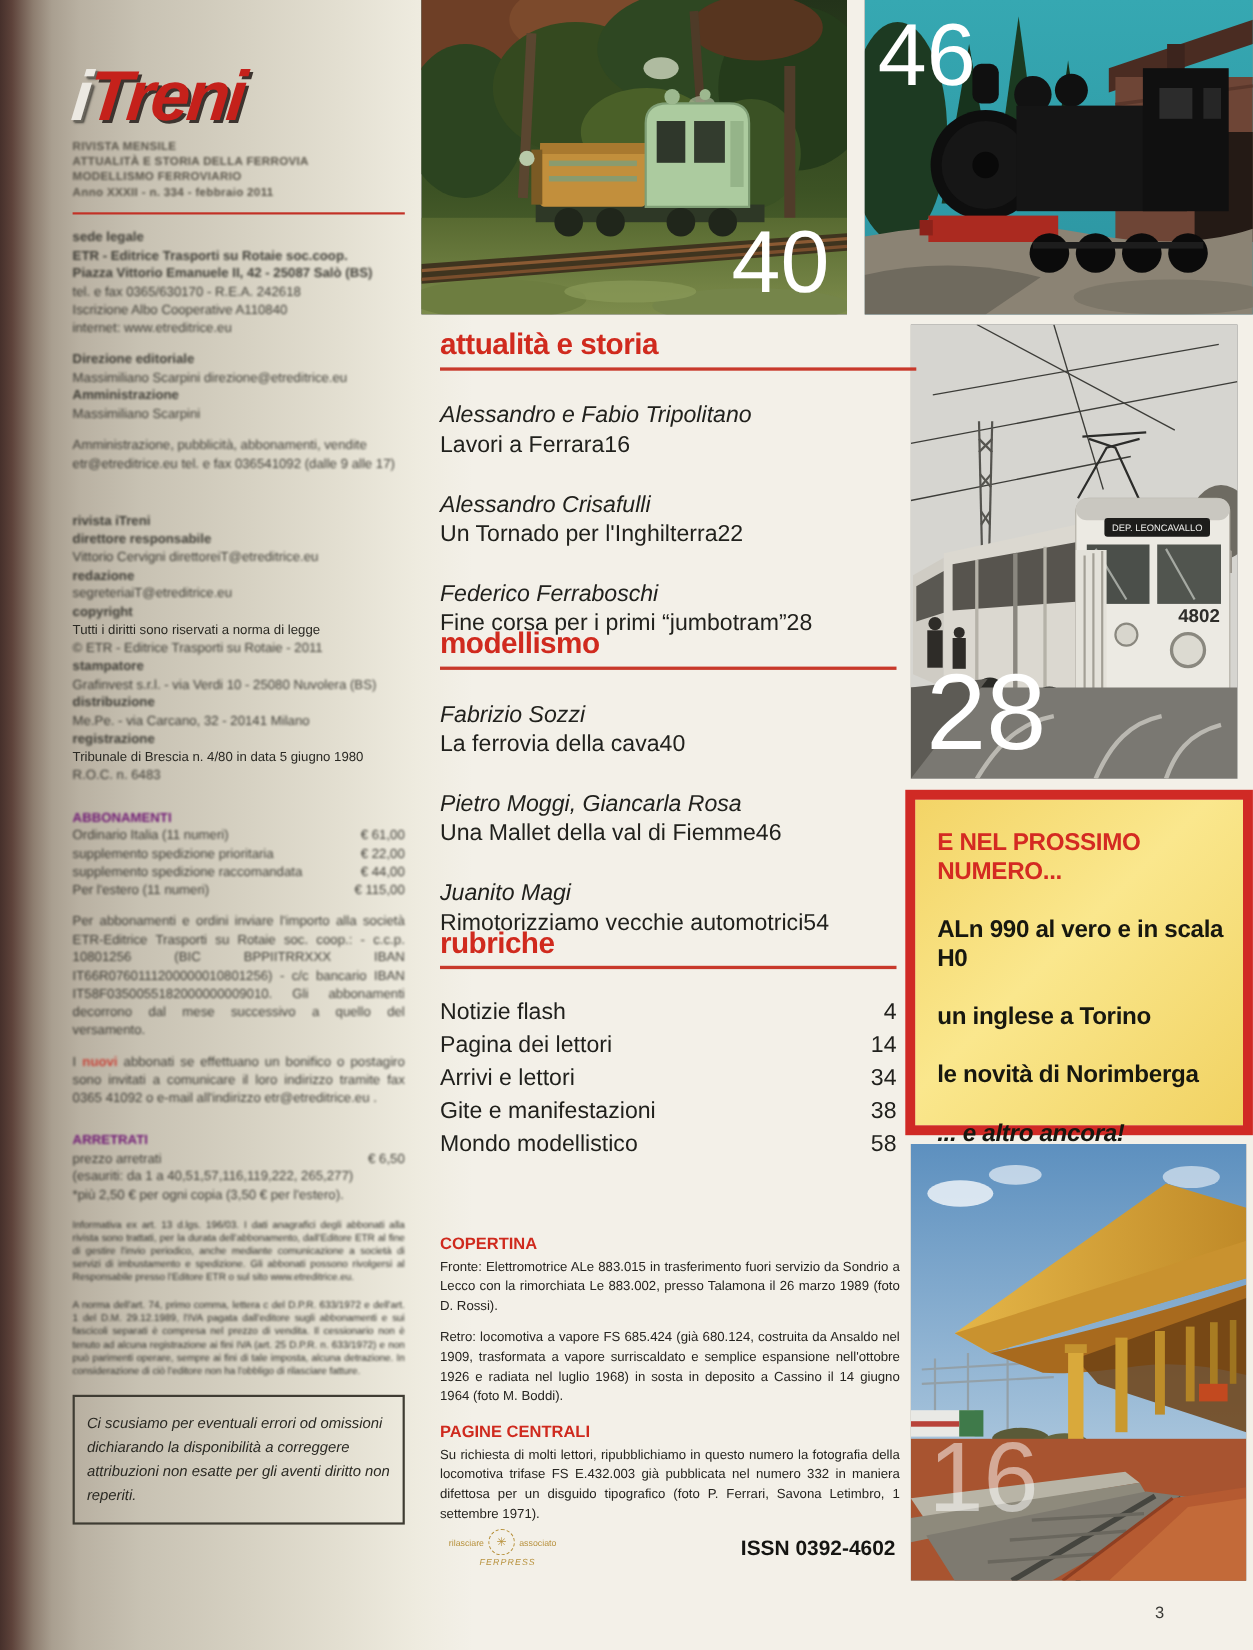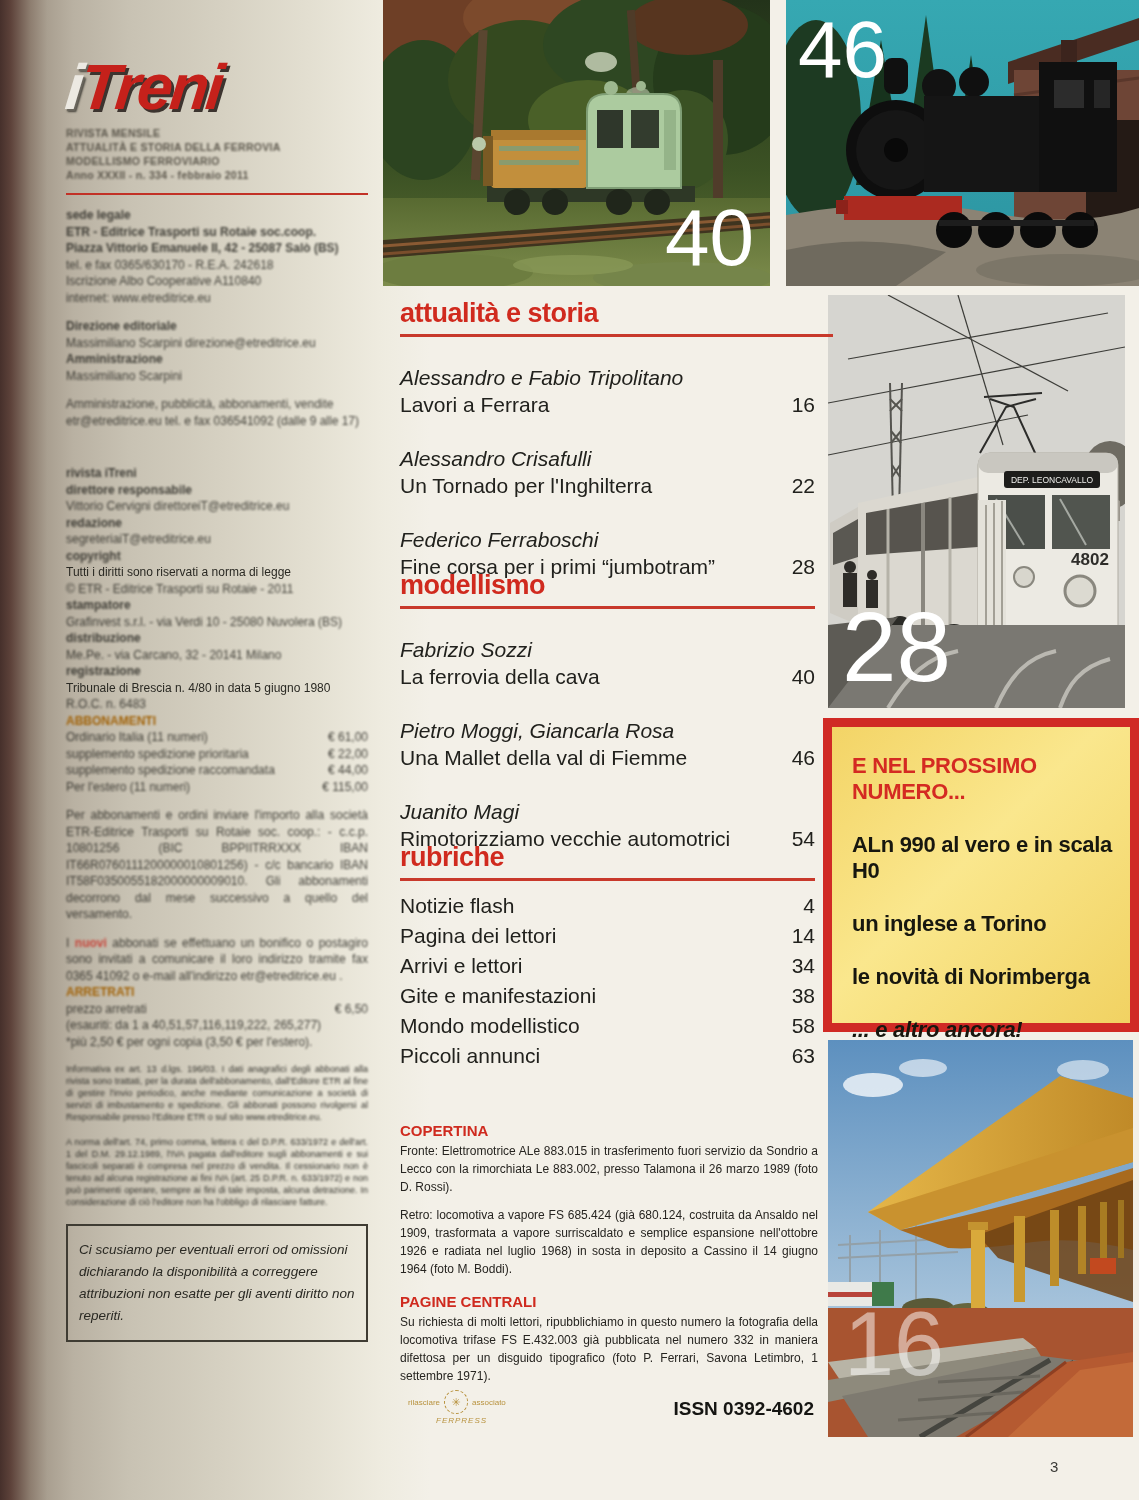--- a/index.html
+++ b/index.html
@@ -26,38 +26,38 @@
         letter-spacing:-3px;transform:skewX(-6deg);}
   .logo-i{color:#ece9e2;text-shadow:2px 2px 1px #6b675e,3px 3px 2px #44413a;}
   .logo-treni{color:#c5211b;text-shadow:3px 3px 0 #3c342f;}
   .mast{margin-top:8px;font-size:10.5px;line-height:14px;color:#5c574c;
         font-weight:bold;letter-spacing:.3px;filter:blur(1.1px);}
   .rule-red{height:2px;background:#c23126;margin:11px 0 12px;}
   .lbl{font-weight:bold;}
   .bl{filter:blur(1.15px);opacity:.85;}
   .gap{margin-top:12px;}
   .biggap{margin-top:36px;}
-  .redh{color:#a16207;font-weight:bold;filter:blur(.9px);}
+  .redh{color:#701a75;font-weight:bold;margin-top:22px;filter:blur(.9px);}
   .prow{display:flex;justify-content:space-between;}
   .spara{margin-top:12px;text-align:justify;}
   .legal{font-size:9px;line-height:12px;margin-top:13px;text-align:justify;
          filter:blur(.8px);color:#35342e;}
   .notebox{margin-top:16px;border:2px solid #3f3c33;padding:13px 11px;
            font-style:italic;font-size:13.5px;line-height:22px;
            filter:blur(.55px);}
   .red-word{color:#c93228;font-weight:bold;}
 
   
   .sec{position:absolute;left:400px;width:415px;color:#21211d;}
   .sec-head{font-size:27px;font-weight:bold;color:#d02a1e;letter-spacing:-.5px;}
   .sec-rule{height:3px;background:#c8392b;margin-top:5px;}
   .wide-rule{width:433px;}
   .entry{margin-top:27px;font-size:21px;line-height:27px;}
   .author{font-style:italic;}
-  .trow{display:flex;justify-content:space-between;}
+  .trow{display:flex;justify-content:flex-start;}
   .rub-row{font-size:21px;line-height:30px;display:flex;justify-content:space-between;}
   .cnotes{position:absolute;left:400px;width:418px;color:#262420;}
   .cnote-h{color:#cf2a1e;font-weight:bold;font-size:15px;margin-top:15px;}
   .cnotes p{font-size:12px;line-height:18px;text-align:justify;margin:3px 0 0;}
 
   
   .footer{position:absolute;left:400px;top:1378px;width:418px;height:60px;}
   .assoc{position:absolute;left:8px;top:12px;color:#b8923e;font-size:8px;
          line-height:9px;width:120px;filter:blur(.4px);}
   .assoc-row{display:flex;align-items:center;gap:4px;}
@@ -471,44 +471,40 @@
     <div class="trow">
         <span>Rimotorizziamo vecchie automotrici</span>
         <span>54</span>
       </div>
   </div>
 </div>
 
 <div class="sec" style="top:842px">
   <div class="sec-head">rubriche</div>
   <div class="sec-rule"></div>
-  <div style="margin-top:10px">
+  <div style="margin-top:24px">
     <div class="rub-row">
         <span>Notizie flash</span>
         <span>4</span>
       </div>
     <div class="rub-row">
         <span>Pagina dei lettori</span>
         <span>14</span>
       </div>
     <div class="rub-row">
         <span>Arrivi e lettori</span>
         <span>34</span>
       </div>
     <div class="rub-row">
         <span>Gite e manifestazioni</span>
         <span>38</span>
       </div>
     <div class="rub-row">
         <span>Mondo modellistico</span>
         <span>58</span>
-      </div>
-    <div class="rub-row">
-        <span>Piccoli annunci</span>
-        <span>63</span>
       </div>
   </div>
 </div>
 
 <div class="cnotes" style="top:1122px">
   <div class="cnote-h" style="margin-top:0">COPERTINA</div>
   <p>Fronte: Elettromotrice ALe 883.015 in trasferimento fuori servizio da Sondrio a Lecco con la rimorchiata Le 883.002, presso Talamona il 26 marzo 1989 (foto D. Rossi).</p>
   <p style="margin-top:10px">Retro: locomotiva a vapore FS 685.424 (già 680.124, costruita da Ansaldo nel 1909, trasformata a vapore surriscaldato e semplice espansione nell'ottobre 1926 e radiata nel luglio 1968) in sosta in deposito a Cassino il 14 giugno 1964 (foto M. Boddi).</p>
   <div class="cnote-h">PAGINE CENTRALI</div>
   <p>Su richiesta di molti lettori, ripubblichiamo in questo numero la fotografia della locomotiva trifase FS E.432.003 già pubblicata nel numero 332 in maniera difettosa per un disguido tipografico (foto P. Ferrari, Savona Letimbro, 1 settembre 1971).</p>

